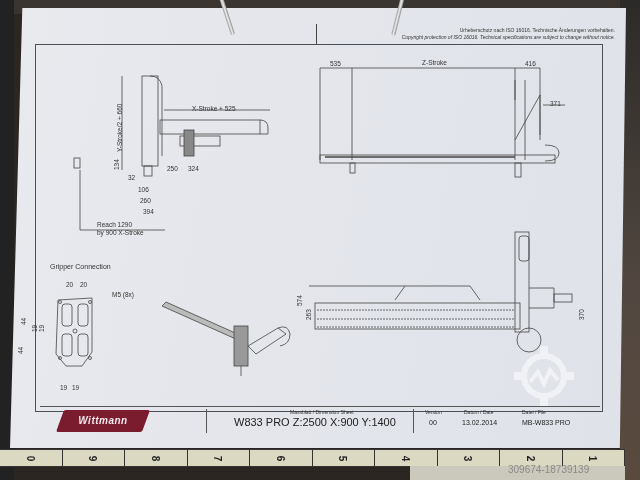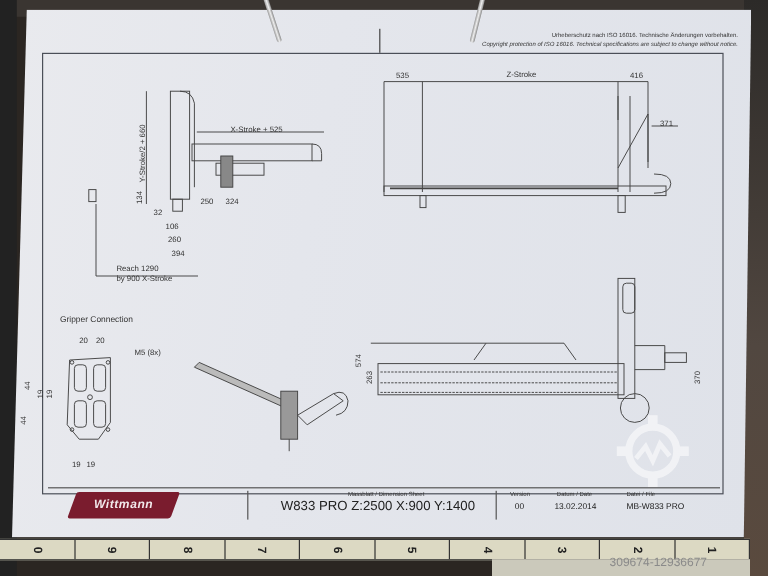--- a/index.html
+++ b/index.html
@@ -243,13 +243,13 @@
       <span>3</span>
     </div>
   <div class="ruler-cell">
       <span>2</span>
     </div>
   <div class="ruler-cell">
       <span>1</span>
     </div>
 </div>
 <div class="below-ruler"></div>
-<div class="watermark-id">309674-12936677</div>
+<div class="watermark-id">309674-18739139</div>
 
 </body></html>

